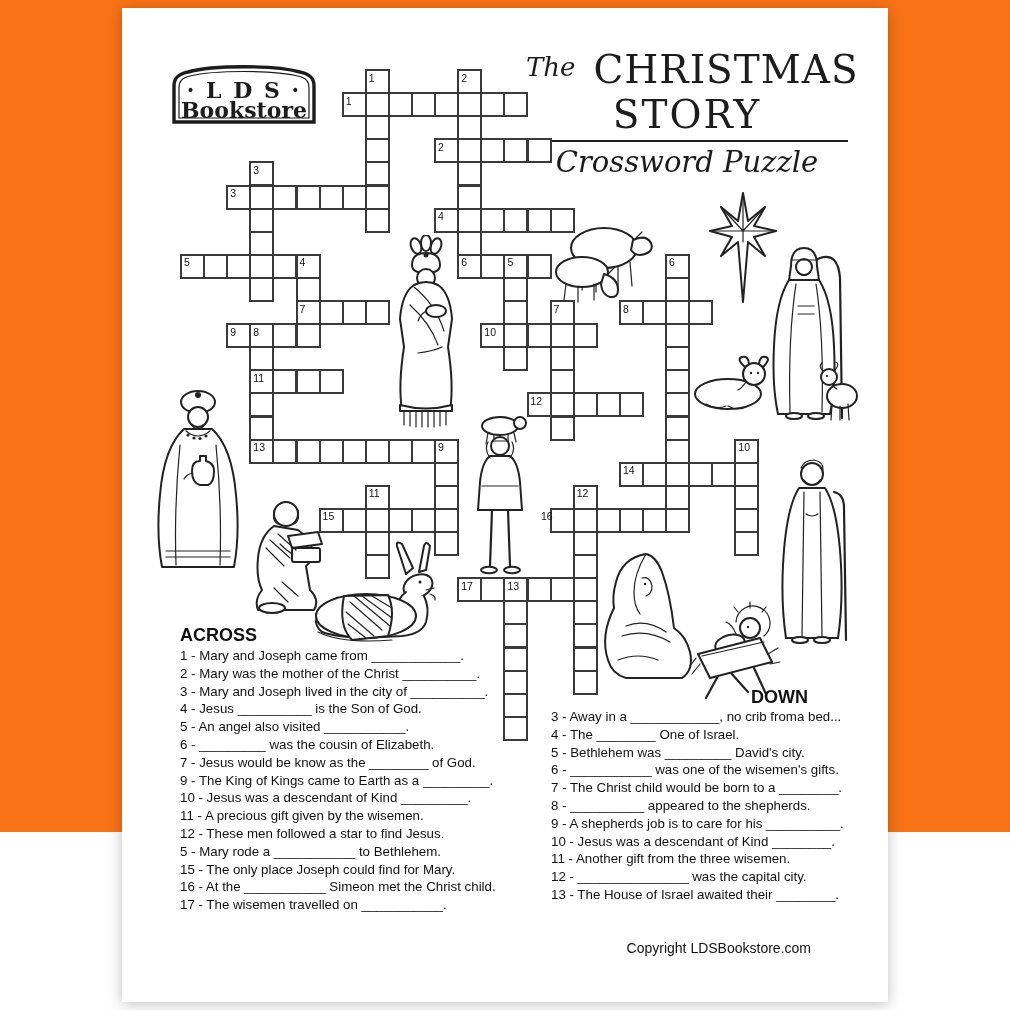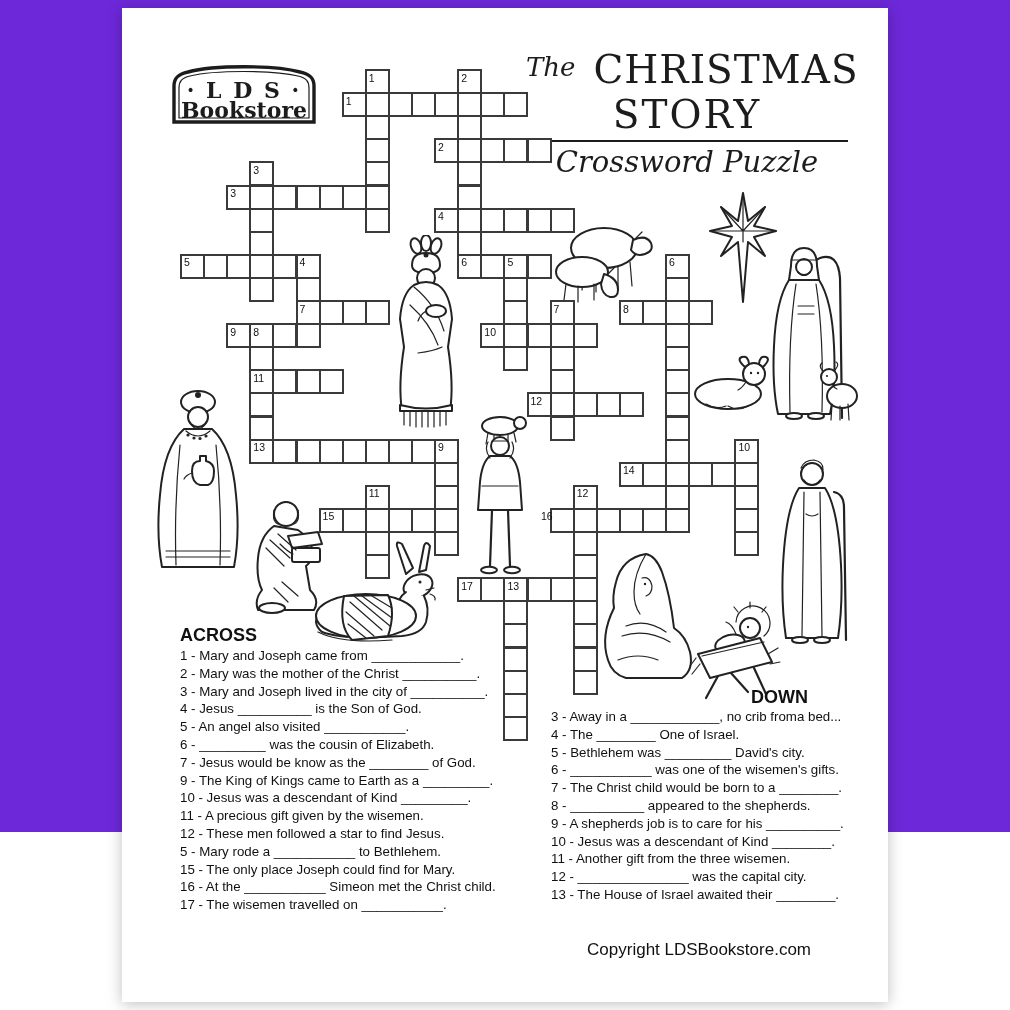--- a/index.html
+++ b/index.html
@@ -1,16 +1,16 @@
 <!DOCTYPE html>
 <html><head>
 <meta charset="utf-8">
 <style>
   html,body{margin:0;padding:0;background:#ffffff;width:1010px;height:1010px;overflow:hidden;}
-  #canvas{position:relative;width:1010px;height:832px;background:#6d28d9;}
+  #canvas{position:relative;width:1010px;height:832px;background:#f97316;}
   #page{position:absolute;left:122px;top:8px;width:766px;height:994px;background:#fff;
         box-shadow:0 2px 14px rgba(0,0,0,.25);}
   
   #logo{position:absolute;left:46px;top:54px;}
   
   #title{position:absolute;left:404px;top:42px;width:322px;font-family:"DejaVu Serif",serif;color:#1c1c1c;}
   #title .row1{display:flex;align-items:flex-start;justify-content:flex-start;}
   #title .the{font-style:italic;font-size:26px;margin-top:2px;margin-right:18px;}
   #title .big{font-size:39px;letter-spacing:1px;line-height:1.05;}
   #title .story{font-size:39px;letter-spacing:2px;text-align:center;margin-top:1px;}
@@ -22,21 +22,21 @@
         box-sizing:border-box;background:#fff;}
   .cellnum{position:absolute;font-family:"Liberation Sans",sans-serif;font-size:10.5px;
            color:#111;line-height:1;}
   
   .cluehead{position:absolute;font-family:"Liberation Sans",sans-serif;font-weight:bold;
             font-size:18px;color:#111;}
   .cluelist{position:absolute;font-family:"Liberation Sans",sans-serif;font-size:13.3px;
             color:#111;white-space:nowrap;}
   .clue{height:17.8px;line-height:17.8px;}
   #copyright{position:absolute;right:77px;top:932px;font-family:"Liberation Sans",sans-serif;
-             font-size:17px;color:#111;}
+             font-size:14px;color:#111;}
   
   .fig{position:absolute;}
   .fig path,.fig circle,.fig ellipse,.fig rect{stroke:#222;fill:#fff;stroke-width:2;
         stroke-linecap:round;stroke-linejoin:round;}
   .fig .t{stroke-width:1.2;fill:none;}
   .fig .t2{stroke-width:2.2;fill:none;}
   .fig .d{fill:#222;stroke:none;}
   
   #logo text{font-family:"DejaVu Serif",serif;font-weight:bold;fill:#1c1c1c;}
 </style>

